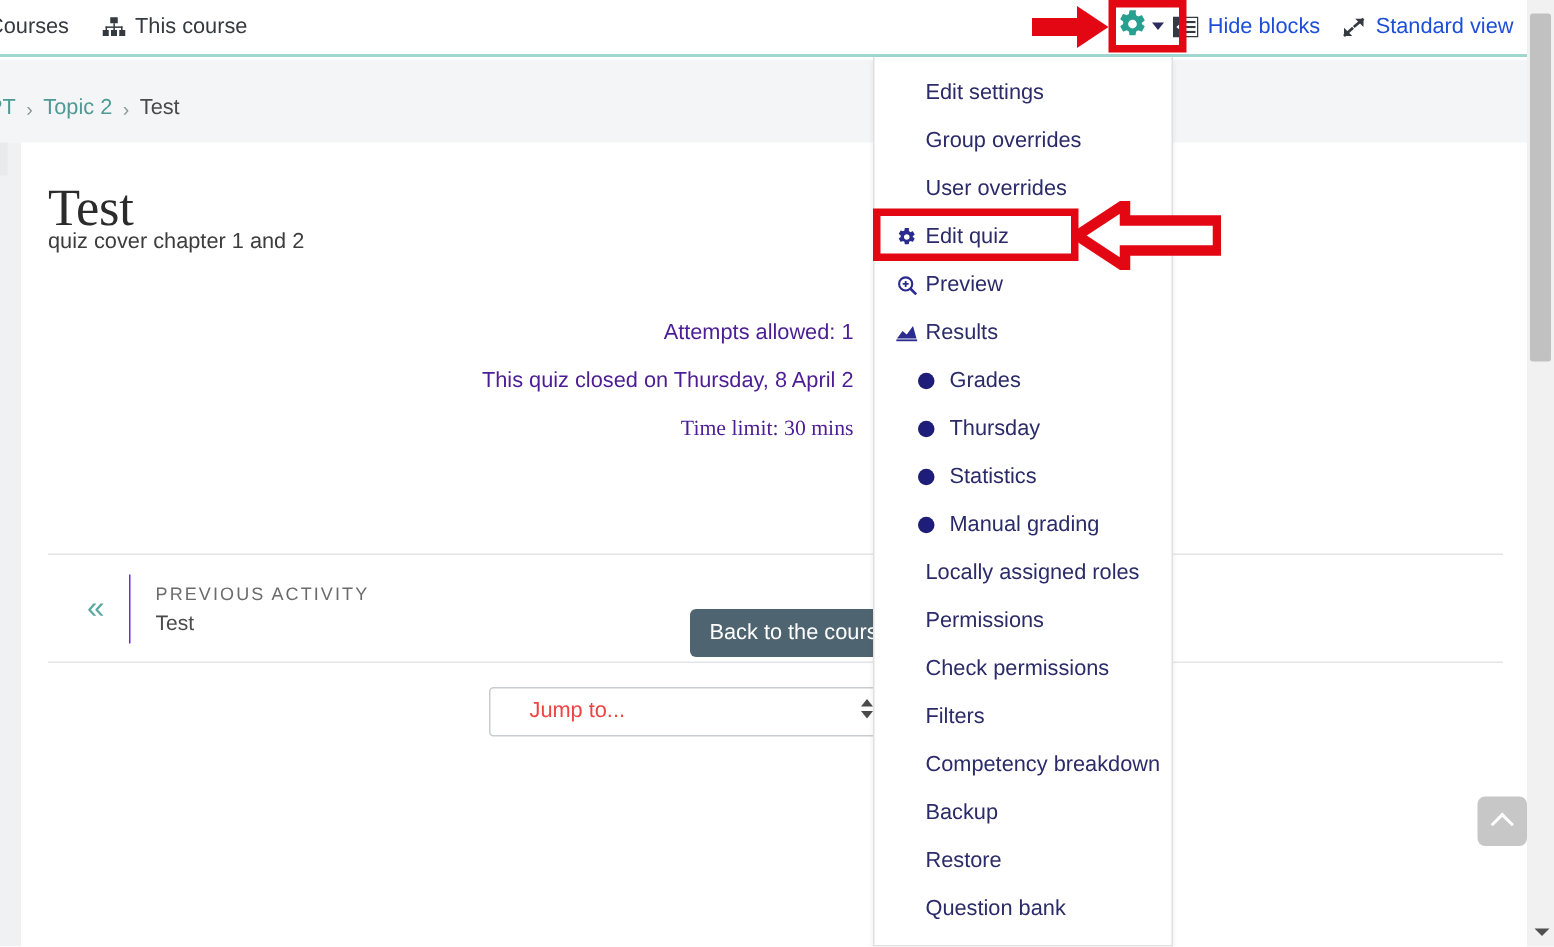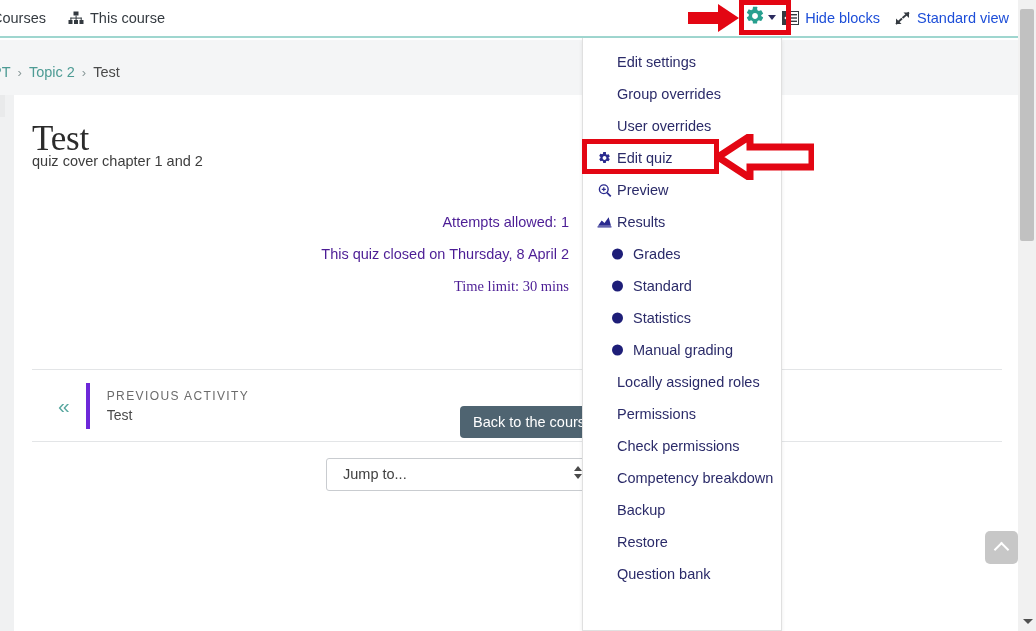--- a/index.html
+++ b/index.html
@@ -186,21 +186,21 @@
   }
   #prev-chevron {
     margin-left: 26px;
     margin-right: 16px;
     color: #5aa8a0;
     font-size: 21px;
     line-height: 1;
     cursor: pointer;
   }
   #prev-block {
-    border-left: 4px solid #6d28d9;
+    border-left: 1px solid #6d28d9;
     padding-left: 17px;
     height: 46px;
     display: flex;
     flex-direction: column;
     justify-content: center;
   }
   #prev-label {
     font-size: 12px;
     letter-spacing: 1.4px;
     color: #6b6b6b;
@@ -223,24 +223,24 @@
     justify-content: flex-end;
   }
   #jump-select {
     width: 266px;
     height: 33px;
     border: 1px solid #c9ccd0;
     border-radius: 3px;
     background: #ffffff;
     display: flex;
     align-items: center;
-    padding: 0 16px;
+    padding: 0 26px;
     box-sizing: border-box;
     font-size: 14.5px;
-    color: #404040;
+    color: #ef4444;
     cursor: pointer;
     position: relative;
     margin-right: 410px;
     text-align: right;
   }
   .select-arrows {
     position: absolute;
     right: 9px;
     top: 7px;
     display: flex;
@@ -545,21 +545,21 @@
     <div class="menu-item sub">
       <span class="mi-icon">
           <span class="bullet-dot"></span>
         </span>
       <span>Grades</span>
     </div>
     <div class="menu-item sub">
       <span class="mi-icon">
           <span class="bullet-dot"></span>
         </span>
-      <span>Standard</span>
+      <span>Thursday</span>
     </div>
     <div class="menu-item sub">
       <span class="mi-icon">
           <span class="bullet-dot"></span>
         </span>
       <span>Statistics</span>
     </div>
     <div class="menu-item sub">
       <span class="mi-icon">
           <span class="bullet-dot"></span>
@@ -568,20 +568,23 @@
     </div>
 
     <div class="menu-item">
       <span>Locally assigned roles</span>
     </div>
     <div class="menu-item">
       <span>Permissions</span>
     </div>
     <div class="menu-item">
       <span>Check permissions</span>
+    </div>
+    <div class="menu-item">
+      <span>Filters</span>
     </div>
     <div class="menu-item">
       <span>Competency breakdown</span>
     </div>
     <div class="menu-item">
       <span>Backup</span>
     </div>
     <div class="menu-item">
       <span>Restore</span>
     </div>

